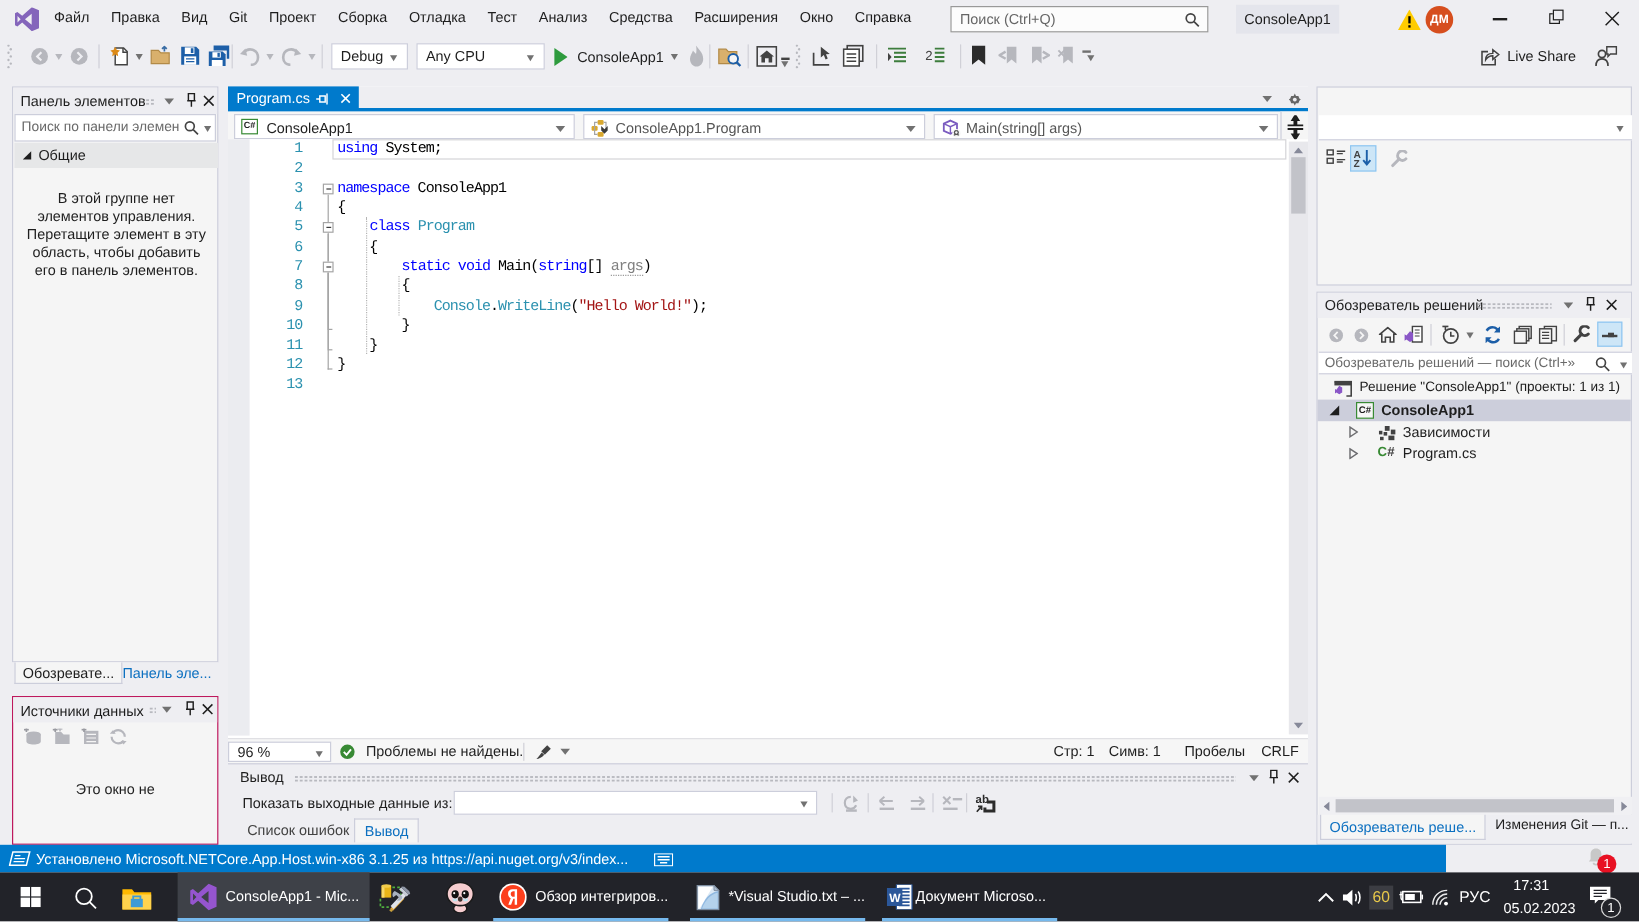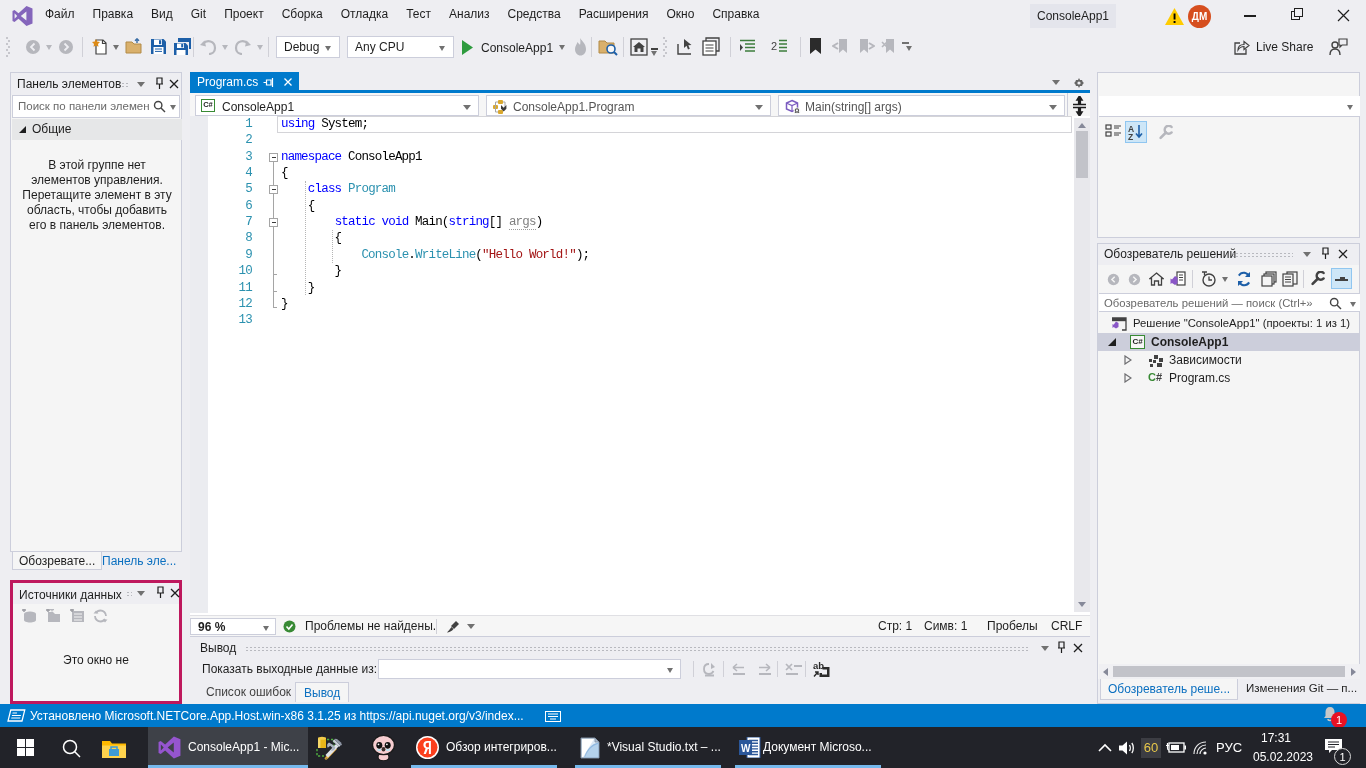--- a/index.html
+++ b/index.html
@@ -27,20 +27,27 @@
 
 <div class="abs" style="left:0;top:0;width:1366px;height:32px;background:#eeeef2;">
 
   <svg class="abs" style="left:12px;top:6px;" width="21" height="20" viewBox="0 0 21 20">
     <path d="M14.5 0 L20.5 2.5 L20.5 17.5 L14.5 20 L6.5 12.8 L2.5 16 L0.5 15 L0.5 5 L2.5 4 L6.5 7.2 Z M2.6 7.3 L2.6 12.7 L5.2 10 Z M8.8 10 L14.4 14.6 L14.4 5.4 Z" fill="#8465bb"></path>
   </svg>
   <div id="menus" class="abs" style="left:36px;top:7px;height:20px;white-space:nowrap;">
     <span style="padding:0 9px;">Файл</span><span style="padding:0 9px;">Правка</span><span style="padding:0 9px;">Вид</span><span style="padding:0 9px;">Git</span><span style="padding:0 9px;">Проект</span><span style="padding:0 9px;">Сборка</span><span style="padding:0 9px;">Отладка</span><span style="padding:0 9px;">Тест</span><span style="padding:0 9px;">Анализ</span><span style="padding:0 9px;">Средства</span><span style="padding:0 9px;">Расширения</span><span style="padding:0 9px;">Окно</span><span style="padding:0 9px;">Справка</span>
   </div>
 
+  <div class="abs" style="left:792px;top:5px;width:215px;height:22px;background:#fcfcfc;border:1px solid #999;">
+    <span class="abs" style="left:7px;top:3px;color:#666;">Поиск (Ctrl+Q)</span>
+    <svg class="abs" style="right:6px;top:4px;" width="13" height="13" viewBox="0 0 13 13">
+        <circle cx="5.2" cy="5.2" r="3.7" fill="none" stroke="#444" stroke-width="1.4"></circle>
+        <line x1="8" y1="8" x2="12" y2="12" stroke="#444" stroke-width="1.4"></line>
+      </svg>
+  </div>
   <div class="abs" style="left:1030px;top:4px;width:86px;height:24px;background:#e4e5ec;text-align:center;line-height:24px;">ConsoleApp1</div>
 
   <svg class="abs" style="left:1165px;top:8px;" width="19" height="17" viewBox="0 0 19 17">
     <path d="M9.5 0 L19 17 L0 17 Z" fill="#fc0"></path>
     <rect x="8.6" y="5.5" width="1.9" height="6" fill="#000"></rect>
     <rect x="8.6" y="13" width="1.9" height="2" fill="#000"></rect>
   </svg>
 
   <div class="abs" style="left:1188px;top:5px;width:23px;height:23px;border-radius:50%;background:#d64e1e;color:#fff;font-size:10px;font-weight:bold;text-align:center;line-height:23px;">ДМ</div>
 
@@ -245,21 +252,21 @@
     <span class="abs" style="left:20px;top:3px;">Общие</span>
   </div>
   <div class="abs" style="left:8px;top:85px;width:156px;text-align:center;line-height:15px;color:#1e1e1e;">В этой группе нет элементов управления. Перетащите элемент в эту область, чтобы добавить его в панель элементов.</div>
 </div>
 
 <div class="abs" style="left:10px;top:552px;width:172px;height:20px;background:#eeeef2;">
   <div class="abs" style="left:2px;top:0;height:18px;background:#f5f5f5;border:1px solid #cccedb;border-top:none;padding:2px 6px 0 6px;">Обозревате...</div>
   <div class="abs" style="left:92px;top:2px;color:#0c70c0;">Панель эле...</div>
 </div>
 
-<div class="abs" style="left:10px;top:580px;width:172px;height:124px;background:#f5f5f5;border:3px solid #be185d;">
+<div class="abs" style="left:10px;top:580px;width:172px;height:124px;background:#f5f5f5;border:1px solid #be185d;">
   <div class="abs" style="left:0;top:0;width:100%;height:21px;background:#eeeef2;">
     <span class="abs" style="left:6px;top:5px;">Источники данных</span>
     <span class="abs dotgrip" style="left:113px;top:8px;width:6px;height:6px;"></span>
     <div class="caret" style="left:124px;top:8px;"></div>
     <svg class="abs" style="left:142px;top:3px;" width="11" height="13" viewBox="0 0 11 13">
         <path d="M3 1 L8 1 L8 7 L3 7 Z M2 7 L9 7 M5.5 7 L5.5 12" stroke="#1e1e1e" stroke-width="1.2" fill="none"></path>
       </svg>
     <svg class="abs" style="left:157px;top:5px;" width="10" height="10" viewBox="0 0 10 10">
         <path d="M1 1 L9 9 M9 1 L1 9" stroke="#1e1e1e" stroke-width="1.3"></path>
       </svg>
@@ -404,21 +411,21 @@
         <polygon points="4,0 8,5 0,5" fill="#868999"></polygon>
       </svg>
     <div class="abs" style="left:2px;top:13px;width:12px;height:47px;background:#c2c3c9;"></div>
     <svg class="abs" style="left:4px;bottom:5px;" width="8" height="5" viewBox="0 0 8 5">
         <polygon points="0,0 8,0 4,5" fill="#868999"></polygon>
       </svg>
   </div>
 
   <div id="edstatus" class="abs" style="left:0;top:543px;width:900px;height:21px;background:#f6f6f6;border-top:1px solid #e0e0e4;">
     <div class="combo" style="left:0px;top:2px;width:86px;height:17px;">
-        <span class="abs" style="left:7px;top:1px;font-weight:bold;">96 %</span>
+        <span class="abs" style="left:7px;top:1px;">96 %</span>
         <div class="caret" style="right:6px;top:7px;border-left-width:3.5px;border-right-width:3.5px;"></div>
       </div>
     <svg class="abs" style="left:93px;top:4px;" width="13" height="13" viewBox="0 0 13 13">
         <circle cx="6.5" cy="6.5" r="6" fill="#388a34"></circle>
         <path d="M3.5 6.5 L5.8 9 L9.5 4.5" stroke="#fff" stroke-width="1.6" fill="none"></path>
       </svg>
     <span class="abs" style="left:115px;top:3px;">Проблемы не найдены.</span>
     <div class="sep" style="left:246px;top:3px;height:15px;"></div>
     <svg class="abs" style="left:256px;top:4px;" width="15" height="14" viewBox="0 0 15 14">
         <path d="M10 1 L13 4 L8 9 L5 6 Z" fill="#424242"></path>
@@ -627,21 +634,21 @@
         <polygon points="0,0 0,8 5,4" fill="#868999"></polygon>
       </svg>
   </div>
 
   <div class="abs" style="left:0;top:435px;width:263px;height:24px;background:#eeeef2;">
     <div class="abs" style="left:2px;top:0;height:21px;background:#f5f5f5;border:1px solid #cccedb;border-top:none;padding:3px 7px 0 7px;color:#0c70c0;">Обозреватель реше...</div>
     <div class="abs" style="left:148px;top:3px;color:#1e1e1e;white-space:nowrap;font-size:11.5px;">Изменения Git — п...</div>
   </div>
 </div>
 
-<div class="abs" style="left:0;top:704px;width:1366px;height:23px;background:#007acc;color:#fff;">
+<div class="abs" style="left:0;top:704px;width:1205px;height:23px;background:#007acc;color:#fff;">
   <svg class="abs" style="left:7px;top:5px;" width="20" height="13" viewBox="0 0 20 13">
       <g transform="skewX(-14) translate(3,0)">
         <rect x="1" y="1" width="14" height="11" fill="none" stroke="#fff" stroke-width="1.3"></rect>
         <path d="M3.5 4 L8 4 M3.5 6.5 L12.5 6.5 M3.5 9 L12.5 9" stroke="#fff" stroke-width="1.1"></path>
       </g>
     </svg>
     <span class="abs" style="left:30px;top:5px;font-size:12px;">Установлено Microsoft.NETCore.App.Host.win-x86 3.1.25 из https://api.nuget.org/v3/index...</span>
   <svg class="abs" style="left:545px;top:7px;" width="16" height="11" viewBox="0 0 16 11">
       <rect x="0.5" y="0.5" width="15" height="10" fill="none" stroke="#fff" stroke-width="1"></rect>
       <path d="M3 3 L13 3 M3 5.5 L13 5.5 M5 8 L11 8" stroke="#fff" stroke-width="1.2"></path>

